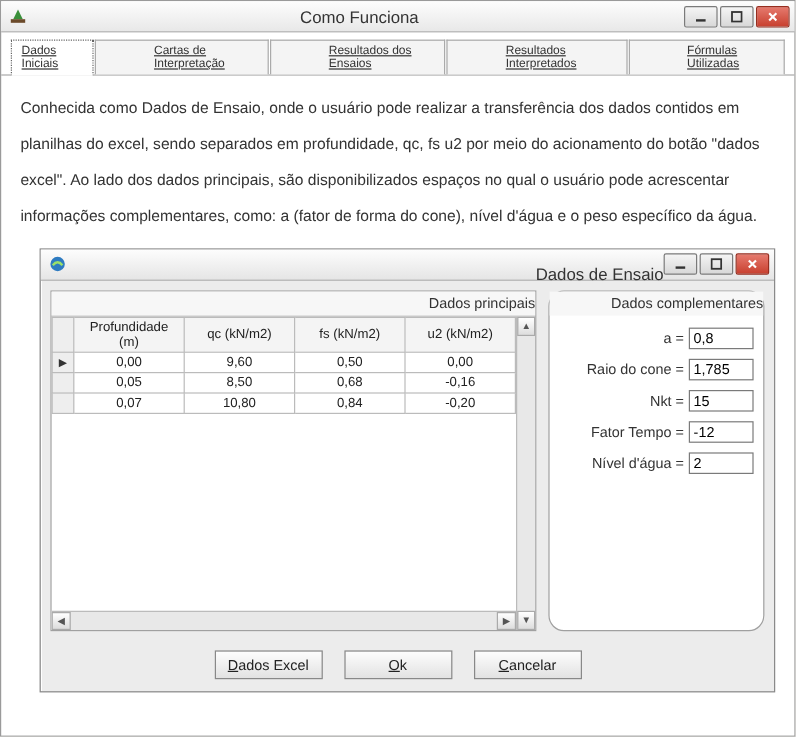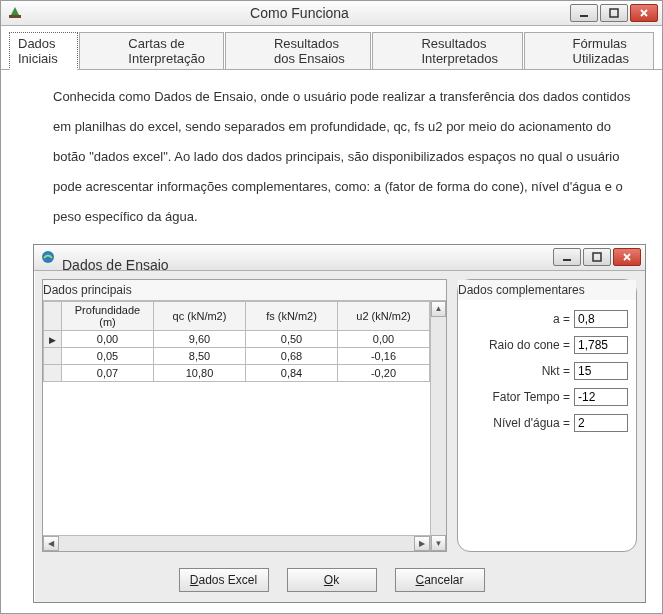--- a/index.html
+++ b/index.html
@@ -8,37 +8,37 @@
     .outer-window { width: 663px; height: 614px; background: #fff; border: 1px solid #9a9a9a; display: flex; flex-direction: column; }
     .outer-titlebar { height: 26px; background: linear-gradient(#fdfdfd,#e8e8e8); border-bottom: 1px solid #b0b0b0; display: flex; align-items: center; padding: 0 4px 0 6px; }
     .outer-titlebar .spacer-icon { width: 16px; height: 16px; margin-right: 6px; display:flex; align-items:center; justify-content:center; }
     .outer-titlebar .title { flex: 1; text-align: center; font-size: 14px; color: #333; }
     .win-btns { display: flex; gap: 2px; }
     .win-btn { width: 28px; height: 18px; border: 1px solid #7a7a7a; border-radius: 2px; display: flex; align-items: center; justify-content: center; font-size: 10px; color: #333; background: linear-gradient(#f5f5f5,#d8d8d8); cursor: default; }
     .win-btn.close { background: linear-gradient(#e67a6e,#c8402f); color: #fff; border-color: #962d1f; }
     .win-btn svg { width: 10px; height: 10px; }
     
     .tabs-row { display: flex; align-items: flex-end; padding: 6px 8px 0 8px; border-bottom: 1px solid #aaa; gap: 0; }
-    .tab { padding: 3px 8px; border: 1px solid #aaa; border-bottom: none; background: #f4f4f4; font-size: 13px; color: #333; position: relative; cursor: default; }
+    .tab { padding: 3px 8px; border: 1px solid #aaa; border-bottom: none; background: #f4f4f4; font-size: 10px; color: #333; position: relative; cursor: default; text-decoration: underline; }
     .tab.active { background: #fff; border: 1px dotted #666; border-bottom: 1px solid #fff; margin-bottom: -1px; z-index: 2; }
     .tab + .tab { margin-left: 1px; padding-left: 48px; }
     
-    .body-text { padding: 12px 16px 8px 16px; color: #333; font-size: 13px; line-height: 2.3; margin-left: 36px; }
+    .body-text { padding: 12px 16px 8px 16px; color: #333; font-size: 13px; line-height: 2.3; }
     
     .inner-window { margin: 4px 16px 10px 32px; border: 1px solid #8a8a8a; background: #ececec; display: flex; flex-direction: column; height: 370px; box-shadow: 1px 1px 0 #fff inset; }
     .inner-titlebar { height: 26px; background: linear-gradient(#fdfdfd,#e5e5e5); border-bottom: 1px solid #b0b0b0; display: flex; align-items: center; padding: 0 4px 0 6px; }
-    .inner-titlebar .title { flex: 1; text-align: left; font-size: 14px; color: #333; margin-top: 16px; }
+    .inner-titlebar .title { flex: 1; text-align: right; font-size: 14px; color: #333; margin-top: 16px; }
     .app-icon { width:16px; height:16px; margin-right:6px; }
     
     .inner-body { flex: 1; display: flex; gap: 10px; padding: 8px; overflow: hidden; }
     
     .panel { border: 1px solid #a0a0a0; background: #fff; display: flex; flex-direction: column; }
     .panel-left { flex: 1; position: relative; }
     .panel-right { width: 180px; border-radius: 13px; }
-    .panel-title { text-align: left; font-size: 12px; padding: 3px 0; color: #333; background: #f7f7f7; }
+    .panel-title { text-align: right; font-size: 12px; padding: 3px 0; color: #333; background: #f7f7f7; }
     
     .grid-wrap { flex:1; overflow:hidden; border-top:1px solid #bbb; position:relative; }
     .grid-scroll-v { position:absolute; right:0; top:0; bottom:0; width:16px; background:#e8e8e8; border-left:1px solid #bbb; }
     .grid-scroll-v .arrow { height:16px; background:linear-gradient(#fff,#ddd); border:1px solid #aaa; display:flex;align-items:center;justify-content:center;font-size:8px;color:#555;}
     .grid-scroll-v .arrow.bot { position:absolute; bottom:0; left:0; right:0; }
     .grid-scroll-h { position:absolute; left:0; right:16px; bottom:0; height:16px; background:#e8e8e8; border-top:1px solid #bbb; display:flex; }
     .grid-scroll-h .arrow { width:16px; background:linear-gradient(#fff,#ddd); border:1px solid #aaa; display:flex;align-items:center;justify-content:center;font-size:8px;color:#555;}
     .grid-scroll-h .arrow.right { margin-left:auto; }
     
     table.grid { border-collapse: collapse; width: calc(100% - 16px); table-layout: fixed; }

